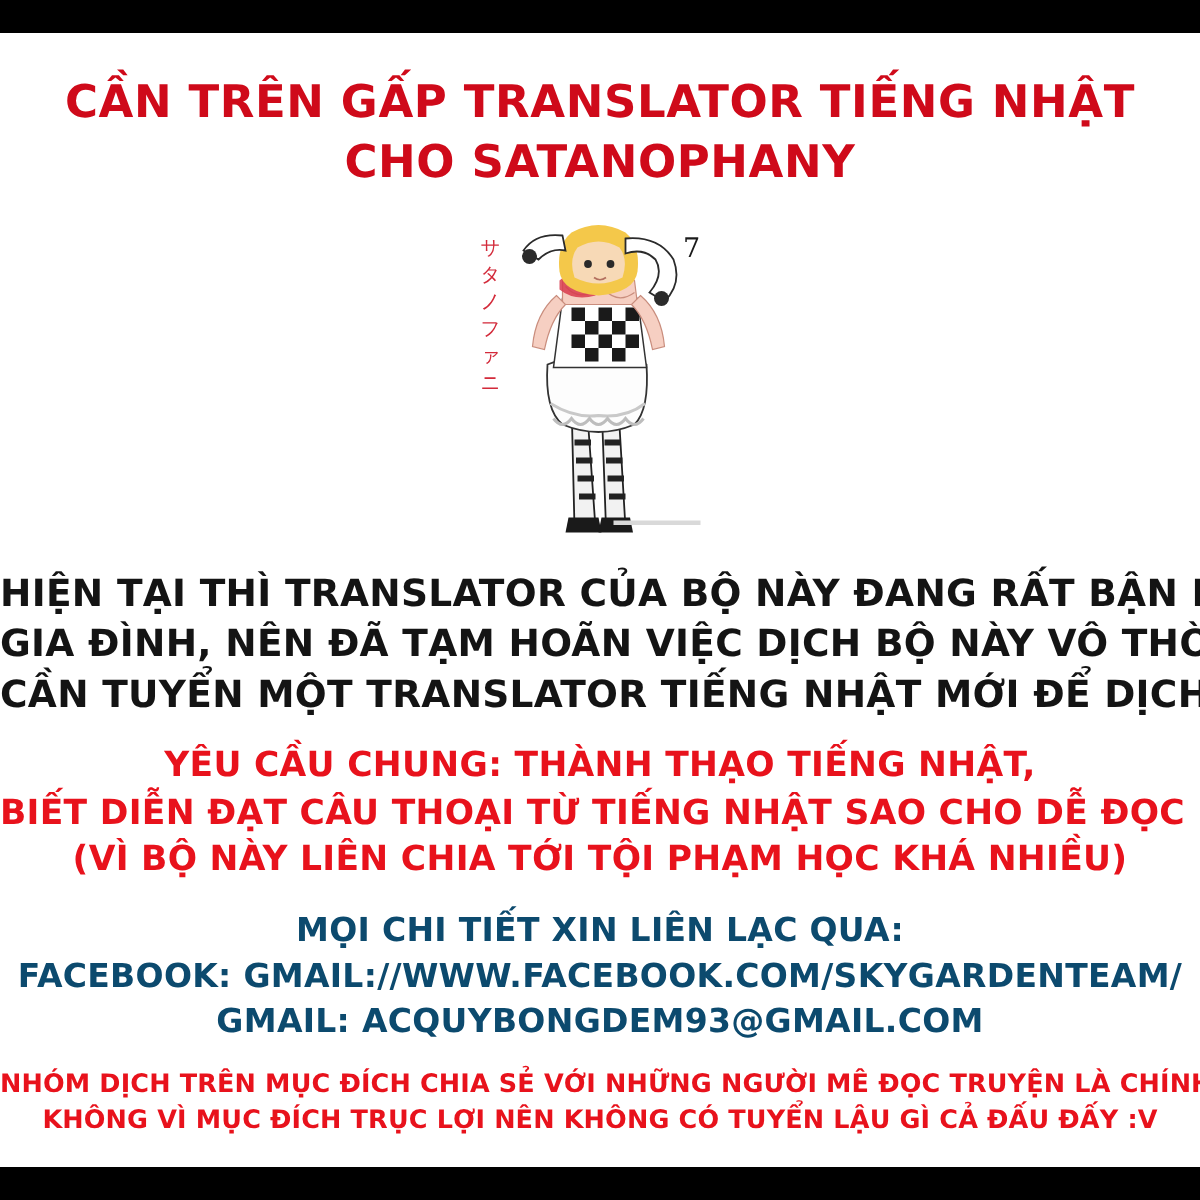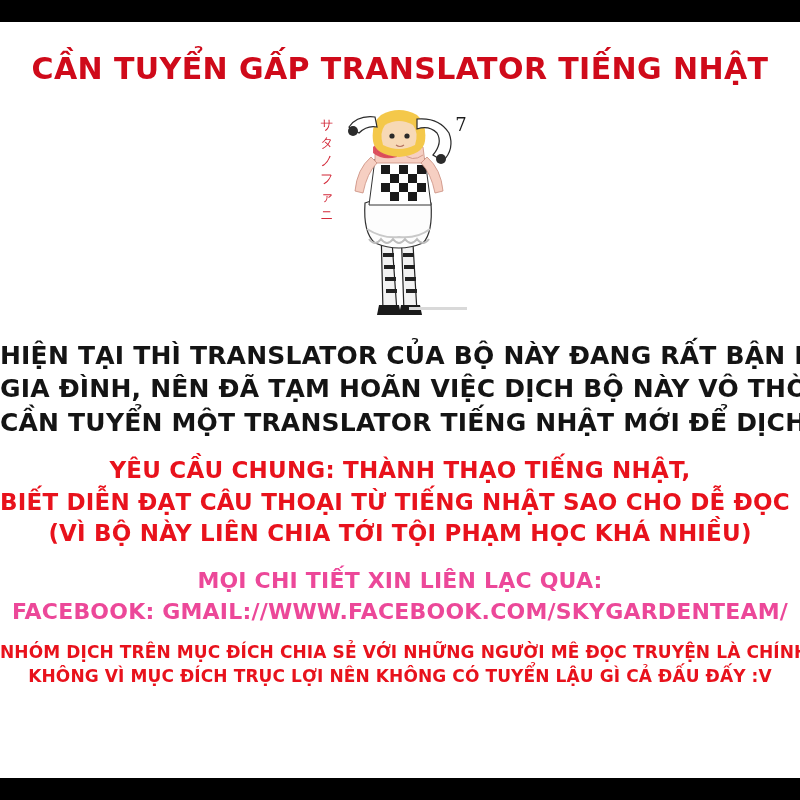--- a/index.html
+++ b/index.html
@@ -74,21 +74,21 @@
     line-height: 1.37;
     letter-spacing: 0.2px;
     white-space: nowrap;
   }
   .contact-block {
     margin-top: 16px;
     text-align: center;
     width: 100%;
   }
   .contact-line {
-    color: #ec4899;
+    color: #0c4a6e;
     font-weight: bold;
     font-size: 22px;
     line-height: 1.4;
     letter-spacing: 0.2px;
     white-space: nowrap;
   }
   .note-block {
     margin-top: 14px;
     text-align: center;
     width: 100%;
@@ -101,21 +101,22 @@
     letter-spacing: 0.1px;
     white-space: nowrap;
   }
 </style>
 </head>
 <body>
 
 <div class="page">
 
   <div class="title-block">
-    <div class="title-line">CẦN TUYỂN GẤP TRANSLATOR TIẾNG NHẬT</div>
+    <div class="title-line">CẦN TRÊN GẤP TRANSLATOR TIẾNG NHẬT</div>
+    <div class="title-line">CHO SATANOPHANY</div>
   </div>
 
   <div class="cover-wrap">
     <svg class="cover-svg" width="175" height="212" viewBox="0 0 175 212" xmlns="http://www.w3.org/2000/svg">
       <rect x="0" y="0" width="175" height="212" fill="#ffffff"></rect>
 
       <g>
         <rect x="6" y="6" width="16" height="196" fill="#ffffff"></rect>
         <text x="14" y="22" font-family="'DejaVu Sans', sans-serif" font-size="13" fill="#d32a3a" text-anchor="middle">サ</text>
         <text x="14" y="40" font-family="'DejaVu Sans', sans-serif" font-size="13" fill="#d32a3a" text-anchor="middle">タ</text>
@@ -206,20 +207,21 @@
 
   <div class="req-block">
     <div class="req-line">YÊU CẦU CHUNG: THÀNH THẠO TIẾNG NHẬT,</div>
     <div class="req-line">BIẾT DIỄN ĐẠT CÂU THOẠI TỪ TIẾNG NHẬT SAO CHO DỄ ĐỌC DỄ HIỂU</div>
     <div class="req-line">(VÌ BỘ NÀY LIÊN CHIA TỚI TỘI PHẠM HỌC KHÁ NHIỀU)</div>
   </div>
 
   <div class="contact-block">
     <div class="contact-line">MỌI CHI TIẾT XIN LIÊN LẠC QUA:</div>
     <div class="contact-line">FACEBOOK: GMAIL://WWW.FACEBOOK.COM/SKYGARDENTEAM/</div>
+    <div class="contact-line">GMAIL: ACQUYBONGDEM93@GMAIL.COM</div>
   </div>
 
   <div class="note-block">
     <div class="note-line">NHÓM DỊCH TRÊN MỤC ĐÍCH CHIA SẺ VỚI NHỮNG NGƯỜI MÊ ĐỌC TRUYỆN LÀ CHÍNH,</div>
     <div class="note-line">KHÔNG VÌ MỤC ĐÍCH TRỤC LỢI NÊN KHÔNG CÓ TUYỂN LẬU GÌ CẢ ĐẤU ĐẤY :V</div>
   </div>
 
 </div>
 
 </body></html>

